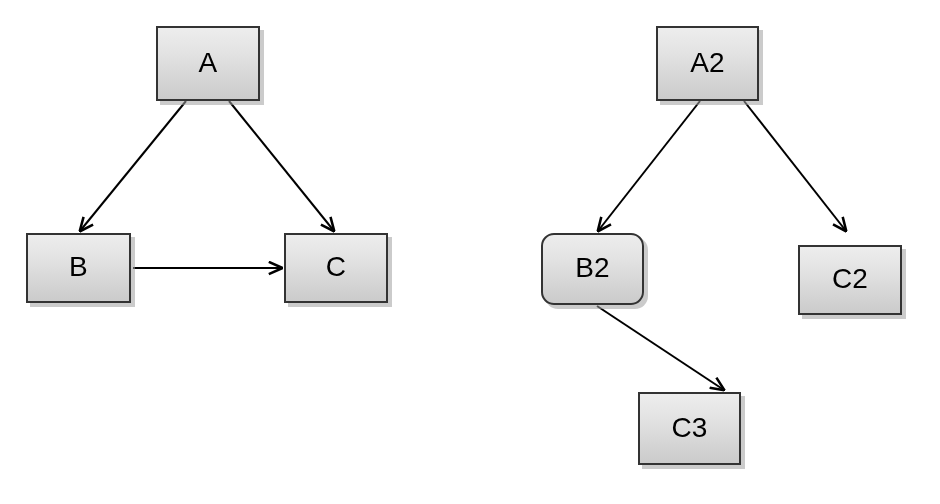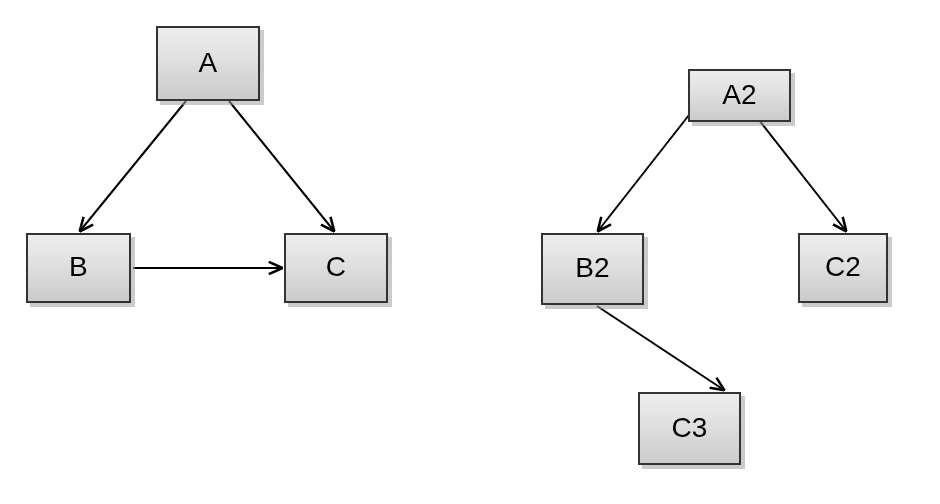--- a/index.html
+++ b/index.html
@@ -72,27 +72,27 @@
   <div id="nodes">
       <div class="node" style="left: 156px; top: 26px; width: 104px; height: 75px;">
         <span class="node-label">A</span>
       </div>
       <div class="node" style="left: 26px; top: 233px; width: 105px; height: 70px;">
         <span class="node-label">B</span>
       </div>
       <div class="node" style="left: 284px; top: 233px; width: 104px; height: 70px;">
         <span class="node-label">C</span>
       </div>
-      <div class="node" style="left: 688px; top: 26px; width: 103px; height: 53px; margin-top: 43px;">
+      <div class="node" style="left: 656px; top: 26px; width: 103px; height: 75px;">
         <span class="node-label">A2</span>
       </div>
-      <div class="node" style="left: 541px; top: 233px; width: 103px; height: 72px;">
+      <div class="node" style="left: 541px; top: 233px; width: 103px; height: 72px; border-radius: 13px;">
         <span class="node-label">B2</span>
       </div>
-      <div class="node" style="left: 798px; top: 233px; width: 90px; height: 70px; text-align: center;">
+      <div class="node" style="left: 798px; top: 245px; width: 104px; height: 70px; text-align: center;">
         <span class="node-label">C2</span>
       </div>
       <div class="node" style="left: 638px; top: 392px; width: 103px; height: 73px;">
         <span class="node-label">C3</span>
       </div>
     </div>
 
 </div>
 
 </body></html>

